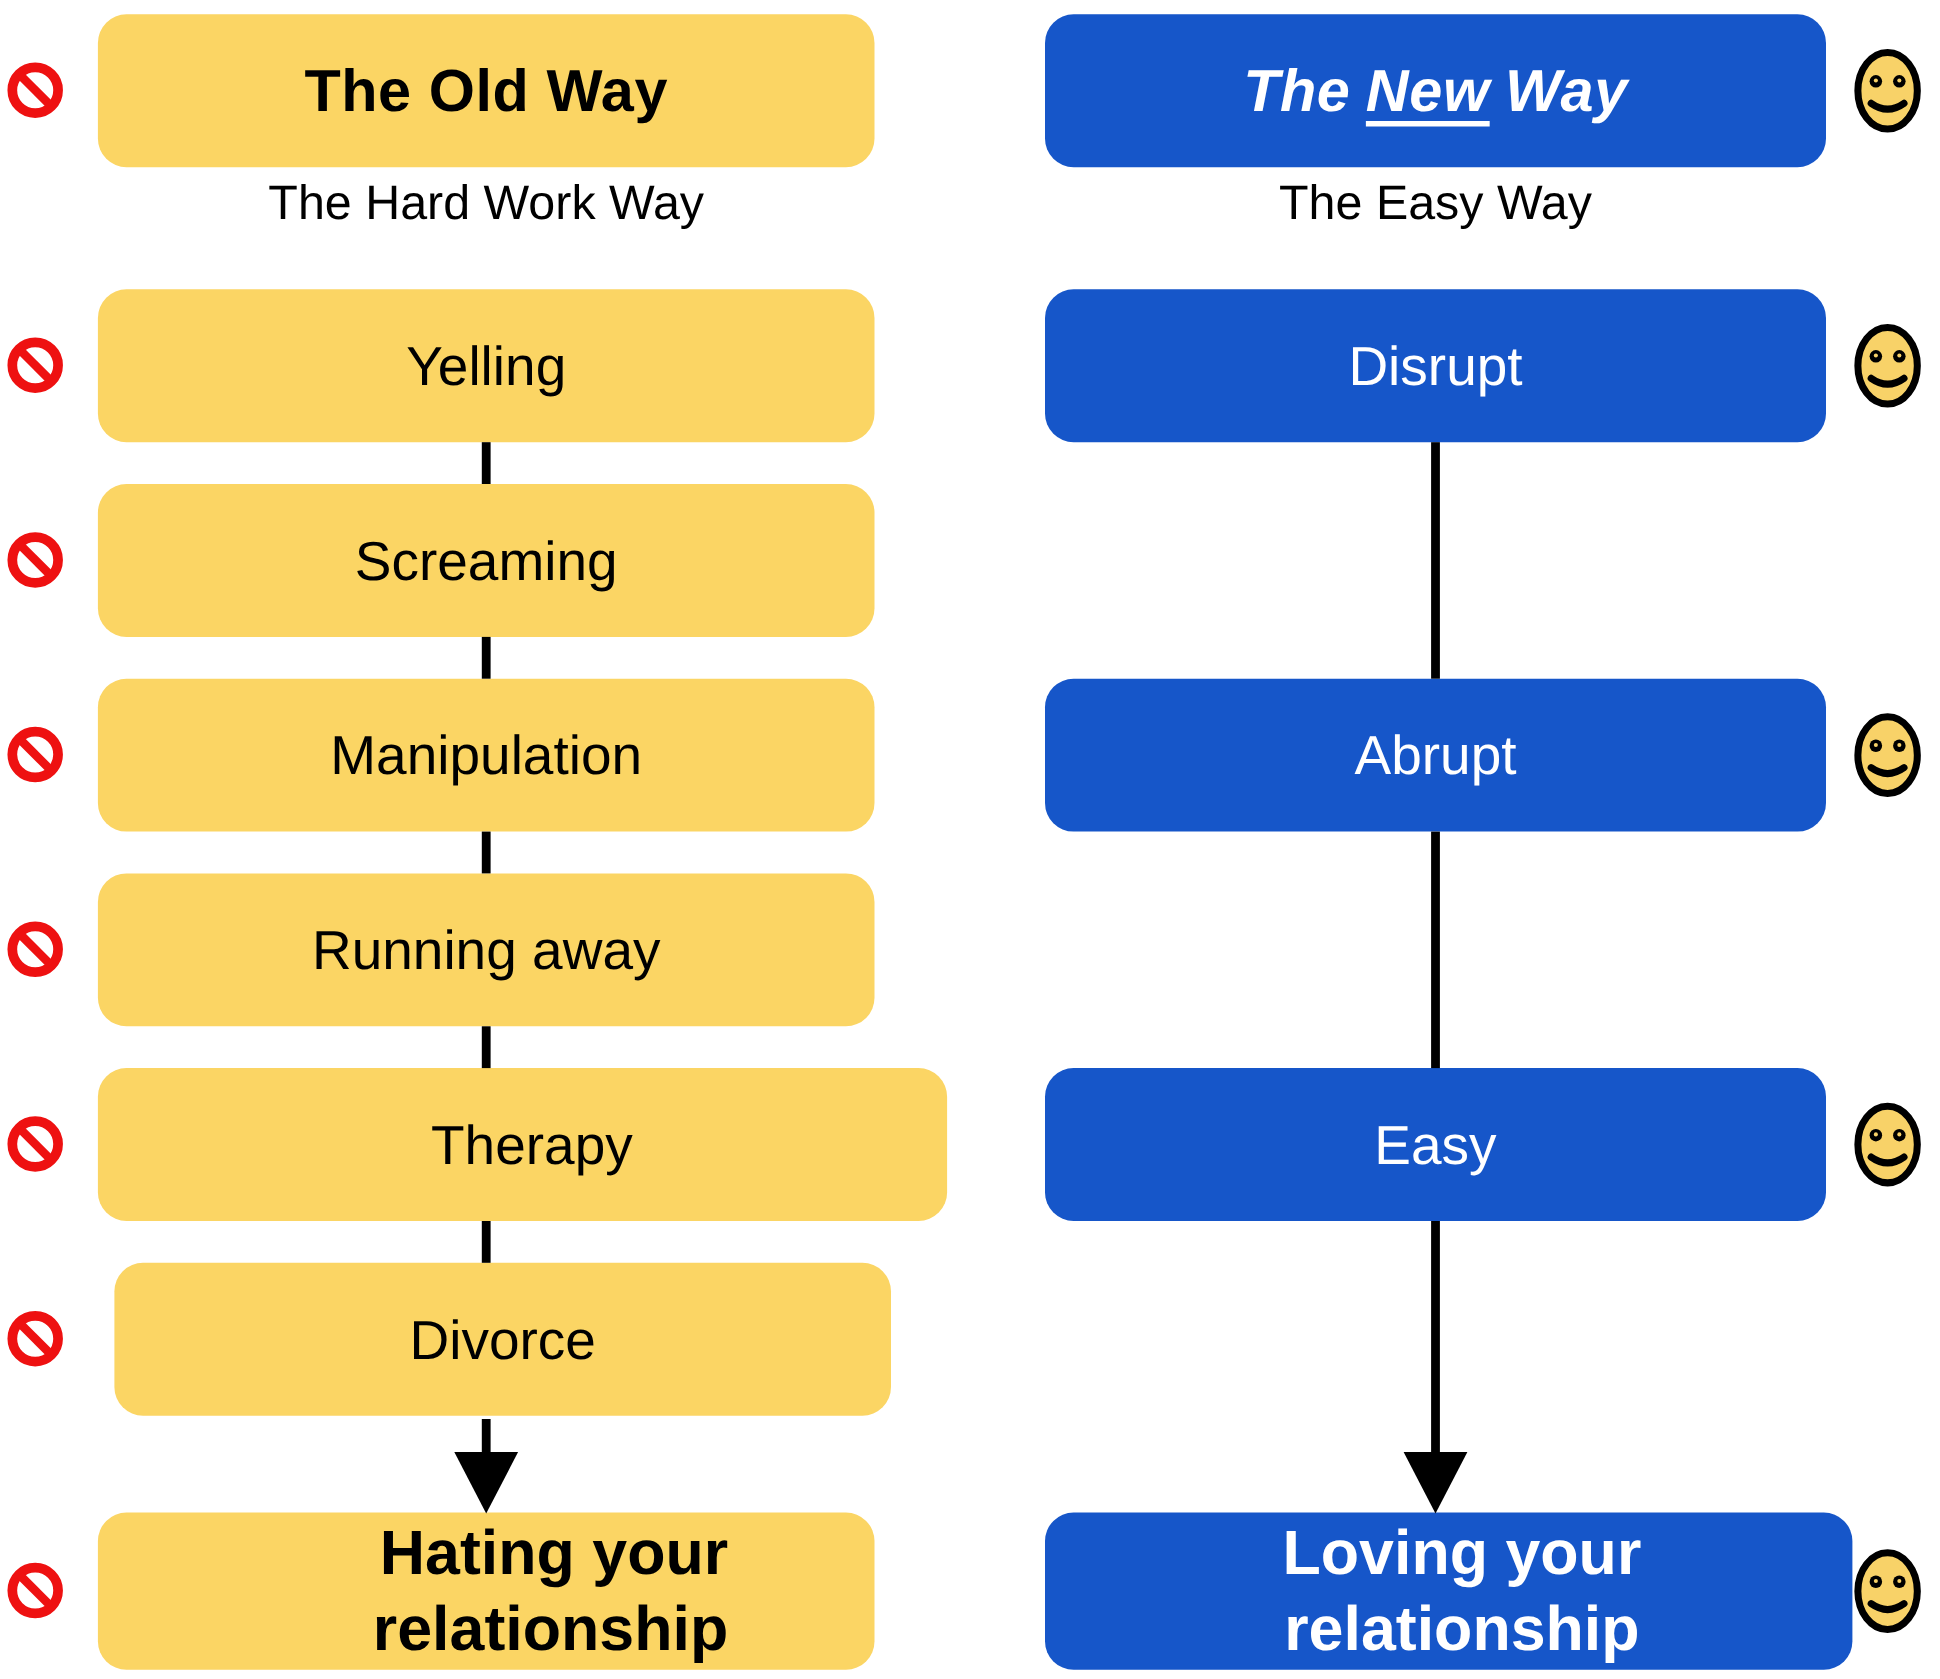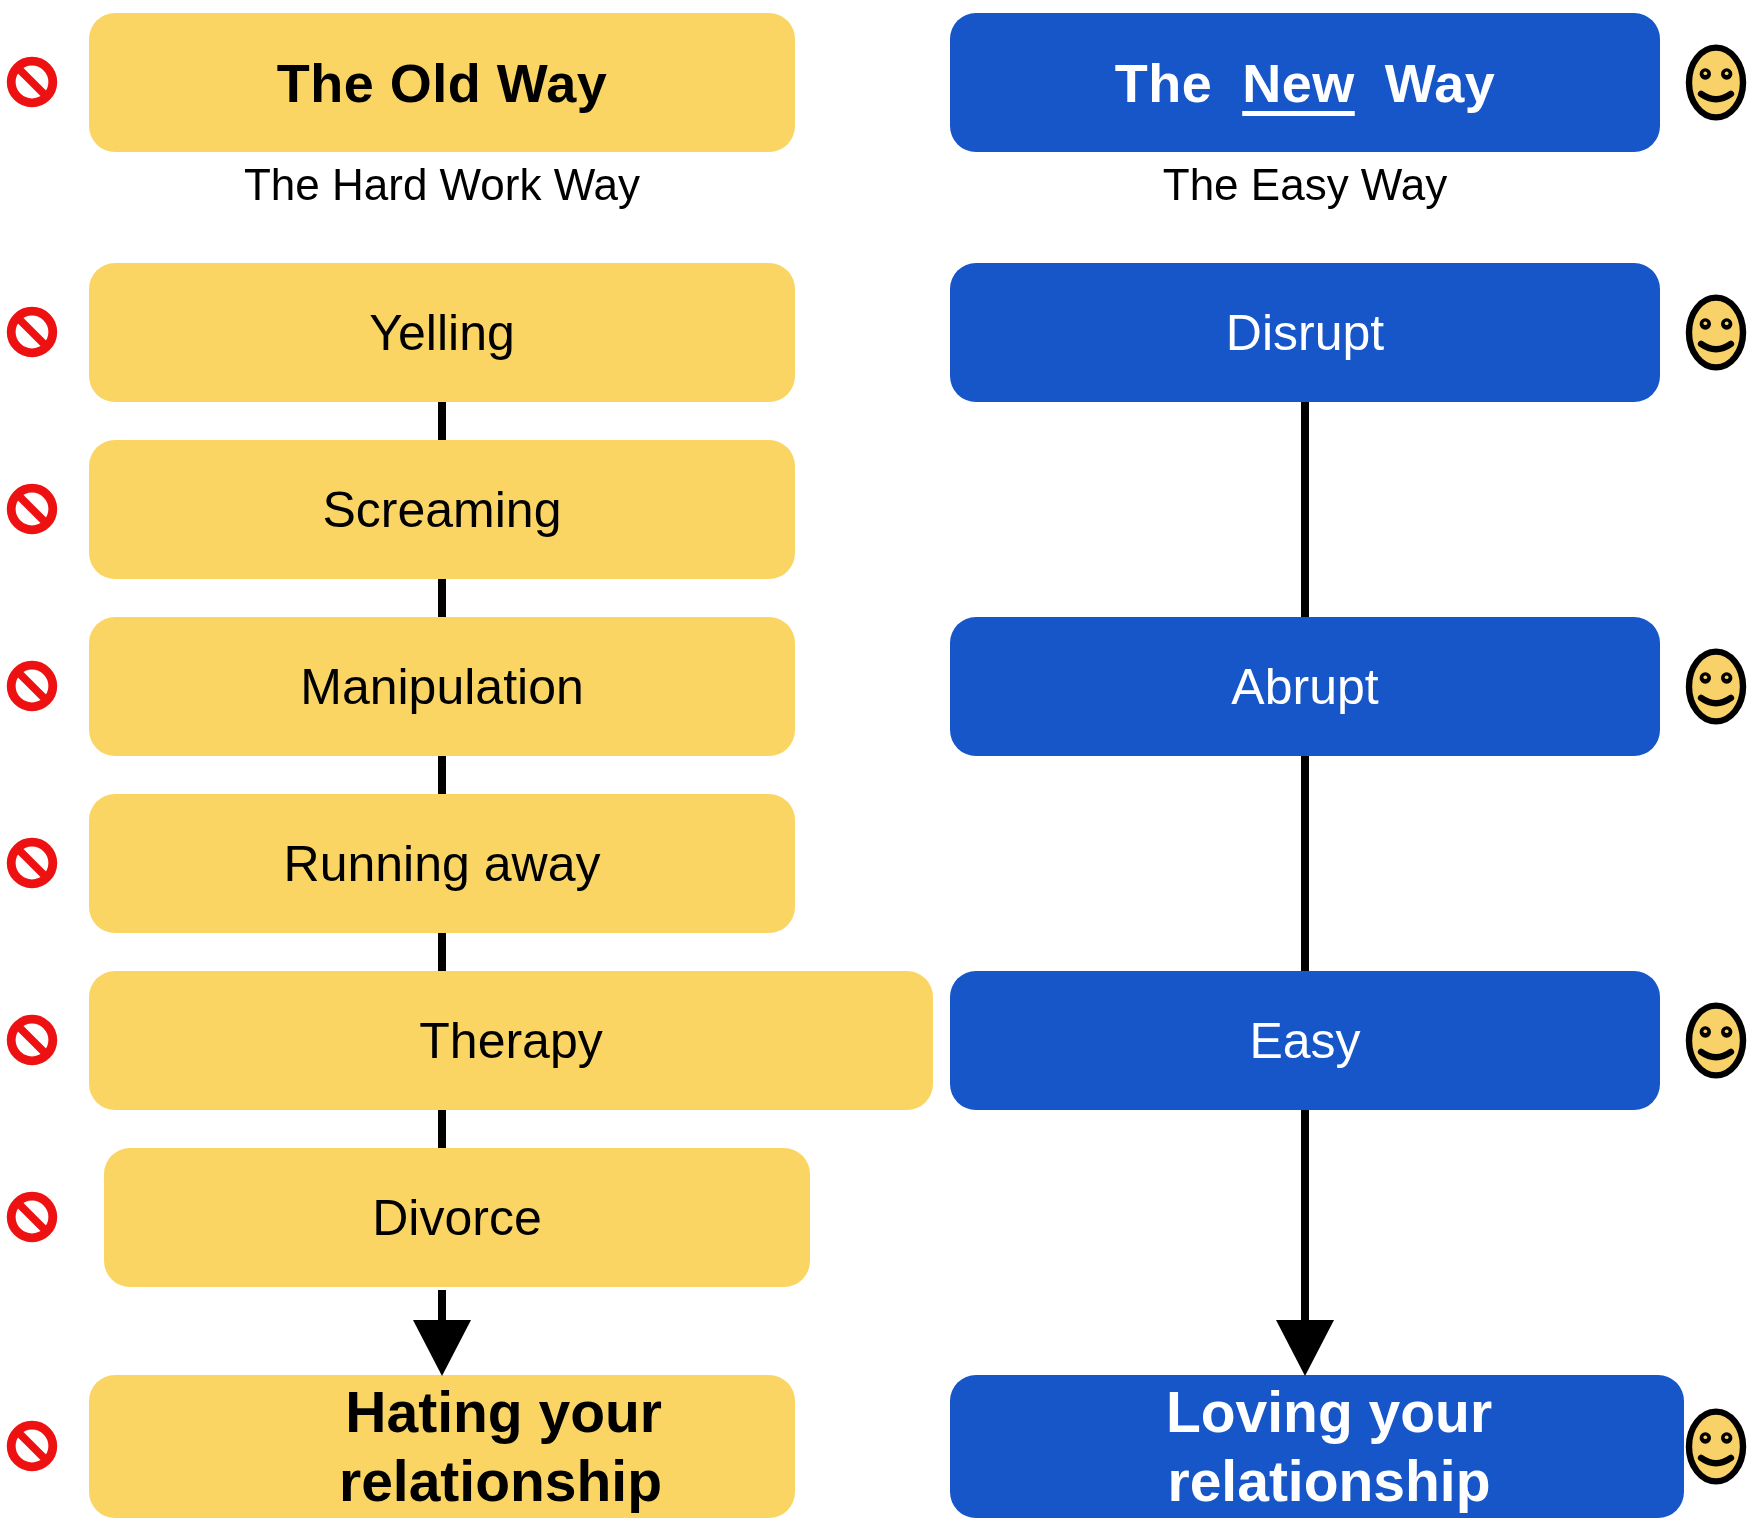--- a/index.html
+++ b/index.html
@@ -13,21 +13,21 @@
     text-align:center;
   }
   .yellow{background:#FBD564;color:#000;text-align:right;}
   .blue{background:#1656C9;color:#fff;}
   .header-label{font-size:54px;font-weight:bold;letter-spacing:0.5px;}
   .step-label{font-size:50px;}
   .outcome-label{font-size:57px;font-weight:bold;line-height:1.2;max-width:440px;}
   .subtitle{
     position:absolute;font-size:44px;color:#000;text-align:center;
   }
-  .title-row{display:inline-flex;gap:30px;}
+  .title-row{display:inline-flex;gap:14px;font-style:italic;}
   .underlined{text-decoration:underline;text-decoration-thickness:5px;text-underline-offset:9px;}
   .vline{position:absolute;width:8px;background:#000;}
   .arrowhead{
     position:absolute;width:0;height:0;
     border-left:29px solid transparent;border-right:29px solid transparent;
     border-top:56px solid #000;
   }
   .icon{position:absolute;}
 </style>
 </head>
@@ -45,21 +45,21 @@
   </div>
   <div class="box yellow" style="left:89px;top:440px;width:706px;height:139px;">
     <span class="step-label">Screaming</span>
   </div>
   <div class="box yellow" style="left:89px;top:617px;width:706px;height:139px;">
     <span class="step-label">Manipulation</span>
   </div>
   <div class="box yellow" style="left:89px;top:794px;width:706px;height:139px;">
     <span class="step-label">Running away</span>
   </div>
-  <div class="box yellow" style="left:89px;top:971px;width:844px;height:139px;">
+  <div class="box yellow" style="left:89px;top:971px;width:755px;height:139px;padding-left:17px;">
     <span class="step-label">Therapy</span>
   </div>
   <div class="box yellow" style="left:104px;top:1148px;width:706px;height:139px;">
     <span class="step-label">Divorce</span>
   </div>
 
   <div class="box yellow" style="left:89px;top:1375px;width:706px;height:143px;">
     <span class="outcome-label">Hating your relationship</span>
   </div>
 

